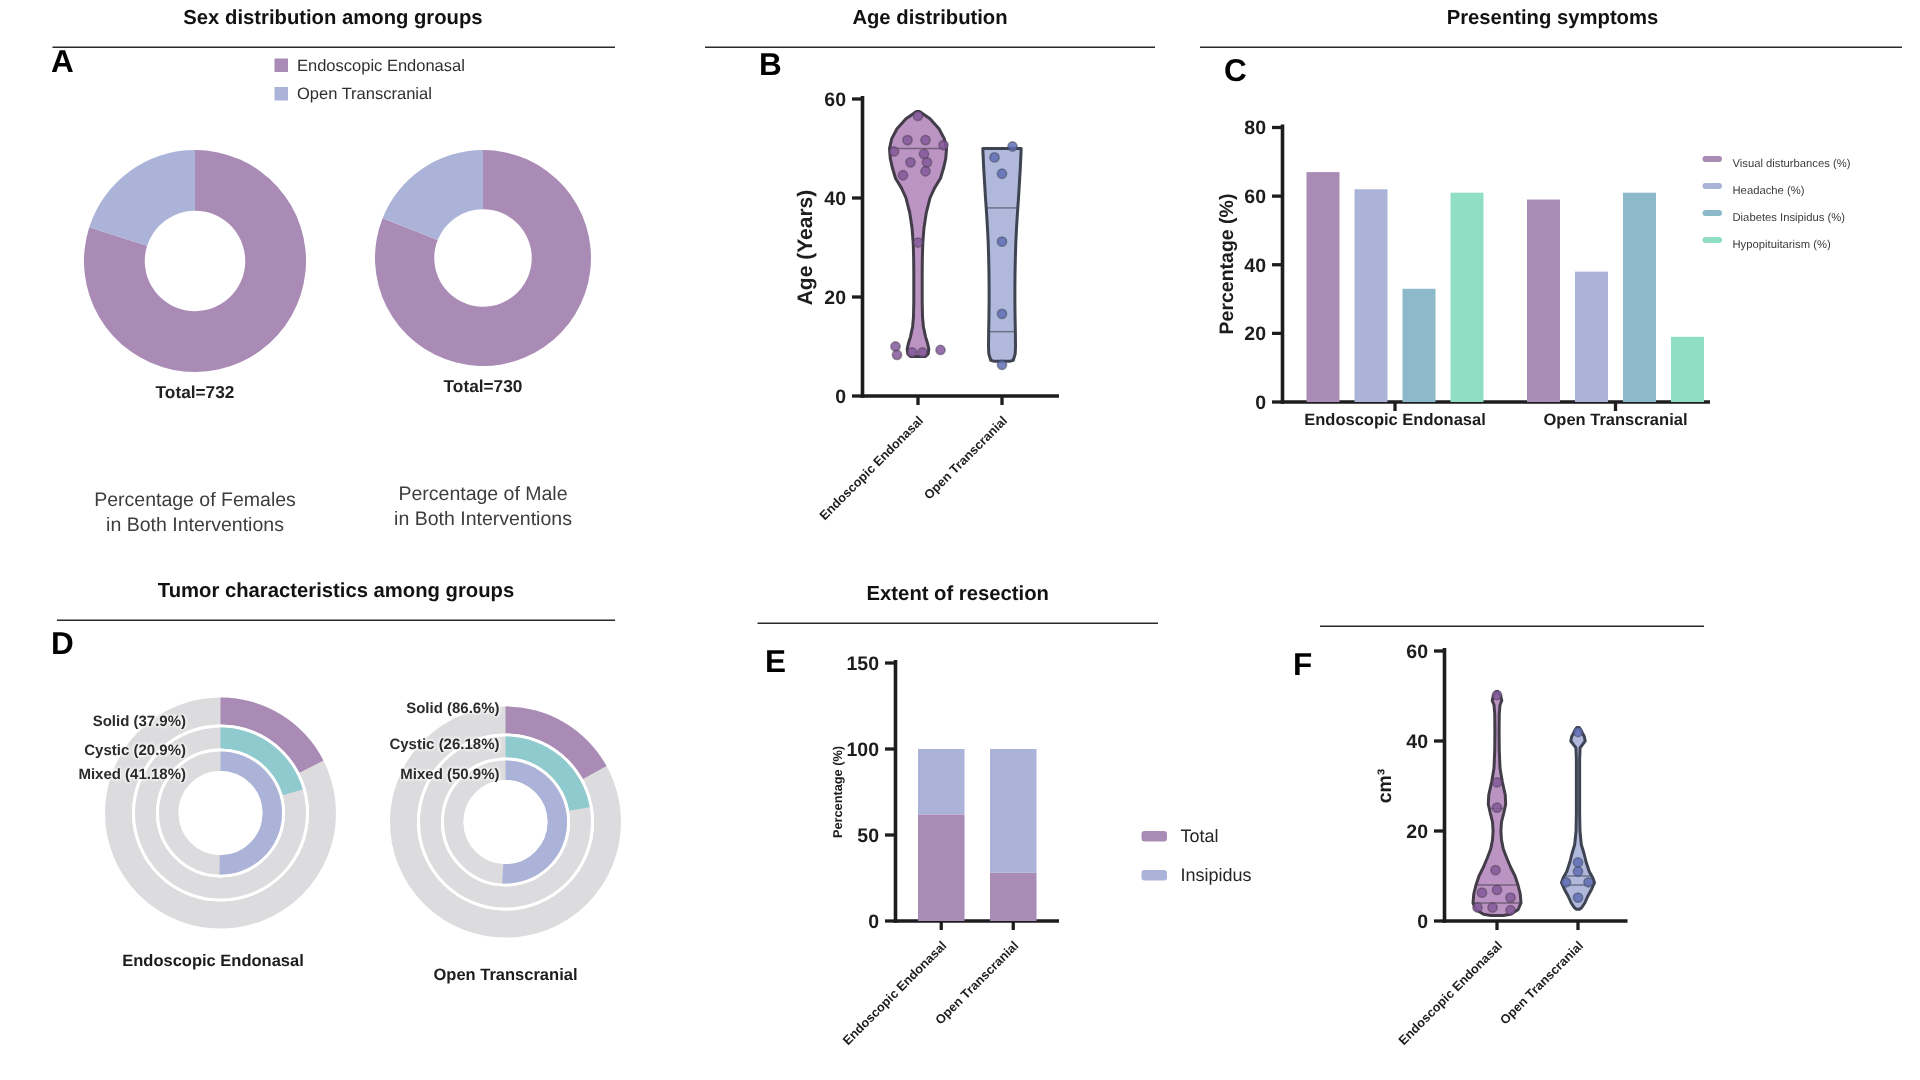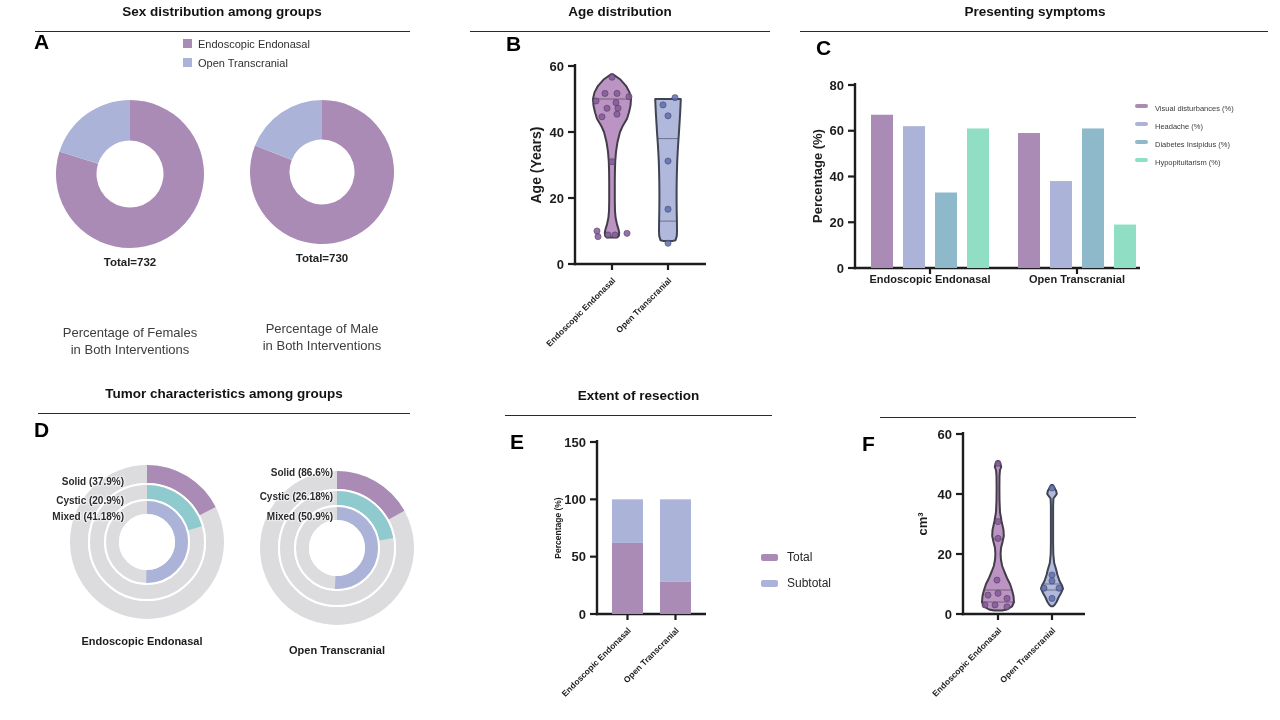--- a/index.html
+++ b/index.html
@@ -262,17 +262,17 @@
   <div class="d-cap" style="left:62px;top:635px;width:160px">Endoscopic Endonasal</div>
   <div class="d-cap" style="left:257px;top:644px;width:160px">Open Transcranial</div>
 
   <div class="legend-e">
       <div class="row">
         <span class="sw" style="background: rgb(169, 139, 182);"></span>
         <span class="lb">Total</span>
       </div>
       <div class="row">
         <span class="sw" style="background: rgb(171, 179, 216);"></span>
-        <span class="lb">Subtotal</span>
+        <span class="lb">Insipidus</span>
       </div>
     </div>
 
 </div>
 
 </body></html>

